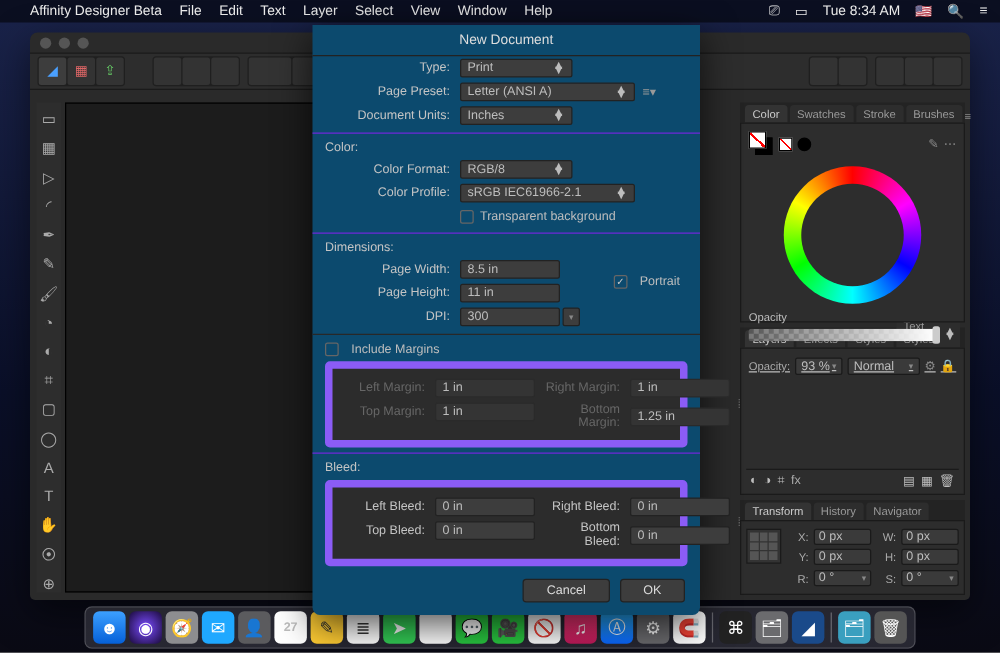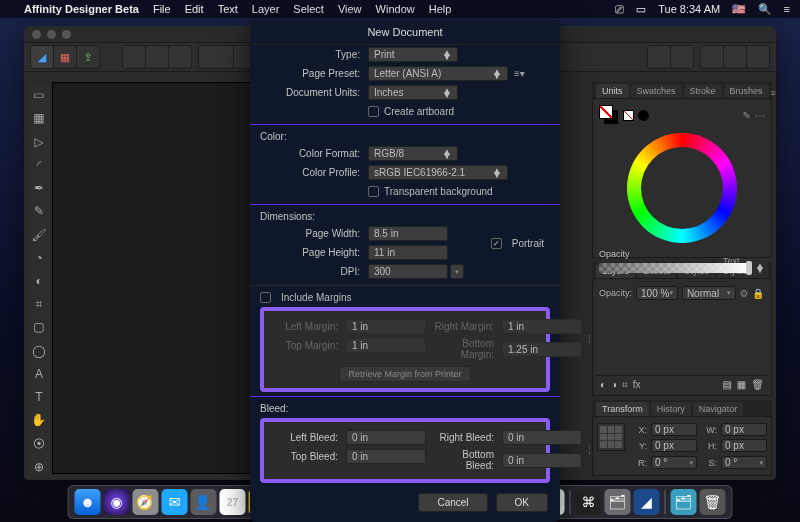--- a/index.html
+++ b/index.html
@@ -16,21 +16,21 @@
     --dock:rgba(200,200,200,0.25);
     --accent:#4a7cc7;
   }
   *{box-sizing:border-box;font-family:-apple-system,"Helvetica Neue",Arial,sans-serif;font-size:10px;color:var(--text);}
   body{margin:0;width:800px;height:522px;background:linear-gradient(180deg,#1a234a 0%,#0a0f28 60%,#0a0a14 100%);overflow:hidden;position:relative;}
   
   #menubar{position:absolute;top:0;left:0;right:0;height:18px;background:rgba(0,0,0,0.55);display:flex;align-items:center;padding:0 10px;color:#eee;}
   #menubar .mleft{display:flex;align-items:center;gap:14px;}
   #menubar .mright{margin-left:auto;display:flex;align-items:center;gap:12px;}
   #menubar .apple{font-size:13px;line-height:1;}
-  #menubar .appname{font-weight:700;}
+  #menubar .appname{font-weight:400;}
   #menubar span, #menubar div{color:#eee;font-size:11px;}
   .mi{cursor:default;}
   
   #appwin{position:absolute;left:24px;right:24px;top:26px;bottom:42px;background:var(--panel);border-radius:6px 6px 4px 4px;box-shadow:0 10px 30px rgba(0,0,0,0.5);}
   .titlebar{height:16px;display:flex;align-items:center;padding:0 8px;gap:6px;}
   .tl{width:9px;height:9px;border-radius:50%;background:#555;}
   .toolbar{height:30px;background:#2d2d2d;border-top:1px solid #1a1a1a;border-bottom:1px solid #1a1a1a;display:flex;align-items:center;padding:0 6px;gap:6px;}
   .tb-seg{display:flex;gap:1px;background:#1f1f1f;border-radius:3px;padding:1px;}
   .tb-btn{width:22px;height:22px;background:#333;border-radius:2px;display:flex;align-items:center;justify-content:center;}
   .tb-btn.on{background:#3d3d3d;}
@@ -57,53 +57,53 @@
   .sw.none{background:linear-gradient(45deg,#fff 45%,red 45%,red 55%,#fff 55%);background-color:#fff;}
   .sw.blk{background:#000;}
   .hsl{font-size:9px;color:#ccc;line-height:1.3;}
   .opacity-row{display:flex;align-items:center;gap:4px;margin-top:4px;}
   .op-track{flex:1;height:10px;background:linear-gradient(90deg,transparent,#fff),
     repeating-conic-gradient(#777 0 25%,#555 0 50%) 0 0/8px 8px;border-radius:2px;position:relative;}
   .op-thumb{position:absolute;right:-4px;top:-2px;width:6px;height:14px;background:#ccc;border-radius:2px;}
   
   .lp{margin-top:4px;}
   .lp .panel-body{padding:4px;}
-  .lp-row{display:flex;align-items:center;gap:4px;padding:3px 2px;}
+  .lp-row{display:flex;align-items:center;gap:4px;padding:3px 2px;text-decoration:underline;}
   .lp-lbl{font-size:9px;color:#aaa;}
   .lp-field{background:var(--field);border:1px solid #1a1a1a;border-radius:2px;padding:1px 4px;font-size:9px;min-width:38px;height:14px;display:flex;align-items:center;justify-content:space-between;}
   .lp-field.wide{flex:1;}
   .chev{font-size:7px;color:#888;}
   .lp-icons{display:flex;gap:5px;margin-top:72px;padding:3px;border-top:1px solid #1a1a1a;font-size:10px;color:#777;}
   .lp-icons span{flex:0 0 auto;}
   
   .tp{margin-top:4px;}
   .tp .panel-body{padding:6px 4px;}
   .tp-grid{display:grid;grid-template-columns:16px 1fr 16px 1fr;gap:3px 4px;align-items:center;}
   .tp-anchor{width:28px;height:28px;background:#333;border:1px solid #1a1a1a;grid-row:span 2;margin-right:2px;display:grid;grid-template:repeat(3,1fr)/repeat(3,1fr);gap:1px;padding:2px;}
   .tp-anchor div{background:#555;}
   .tp-l{font-size:9px;color:#aaa;text-align:right;}
   .tp-f{background:var(--field);border:1px solid #1a1a1a;border-radius:2px;height:13px;padding:0 3px;font-size:9px;display:flex;align-items:center;justify-content:space-between;color:#888;}
   
-  #dialog{position:absolute;left:250px;top:20px;width:310px;background:#0f172a;border-radius:0 0 6px 6px;box-shadow:0 8px 30px rgba(0,0,0,0.7);padding-bottom:8px;z-index:5;}
+  #dialog{position:absolute;left:250px;top:20px;width:310px;background:#0c4a6e;border-radius:0 0 6px 6px;box-shadow:0 8px 30px rgba(0,0,0,0.7);padding-bottom:8px;z-index:5;}
   #dialog .dtitle{text-align:center;padding:6px;font-size:11px;color:#ddd;border-bottom:1px solid #222;}
   .drow{display:flex;align-items:center;padding:2px 10px;min-height:18px;}
   .dlbl{width:108px;text-align:right;padding-right:8px;font-size:10px;color:#c4c4c4;}
   .dfield{background:#3d3d3d;border:1px solid #222;border-radius:2px;height:15px;min-width:80px;padding:0 5px;font-size:10px;display:flex;align-items:center;justify-content:space-between;color:#ccc;}
   .dfield.w140{width:140px;}
   .dfield.w90{width:90px;}
   .dfield.w56{width:56px;}
   .dd{display:flex;flex-direction:column;gap:0;font-size:6px;line-height:4px;color:#999;}
   .spn{display:flex;flex-direction:column;font-size:6px;line-height:4px;color:#999;margin-left:3px;}
   .chk{width:11px;height:11px;border:1px solid #666;border-radius:2px;margin-right:5px;display:flex;align-items:center;justify-content:center;font-size:8px;color:#ccc;}
   .sect{padding:6px 10px 2px;font-size:10px;color:#c4c4c4;border-top:1px solid #6d28d9;margin-top:4px;}
   .dcols{display:flex;padding:0 10px;gap:6px;}
   .dcol{flex:1;}
   .drow2{display:flex;align-items:center;padding:2px 0;min-height:18px;}
   .drow2 .dlbl{width:70px;}
-  .inset{background:#2c2c2c;border:4px solid #8b5cf6;border-radius:4px;margin:2px 10px;padding:6px 2px;}
+  .inset{background:#2c2c2c;border:6px solid #8b5cf6;border-radius:4px;margin:2px 10px;padding:6px 2px;}
   .inset.dis .dlbl,.inset.dis .dfield,.inset.dis .dbtn{color:var(--text-off);}
   .inset.dis .dfield{background:#343434;border-color:#2a2a2a;}
   .link-fields{width:12px;display:flex;align-items:center;justify-content:center;color:#666;}
   .dfoot{display:flex;justify-content:flex-end;gap:8px;padding:8px 12px 2px;}
   .dbtn{background:#3d3d3d;border:1px solid #222;border-radius:3px;padding:3px 18px;font-size:10px;color:#ddd;}
   .mbtn{background:#383838;border:1px solid #262626;border-radius:3px;padding:2px 8px;font-size:9px;color:#888;margin:4px auto 0;display:block;}
   
   #dock{position:absolute;left:50%;transform:translateX(-50%);bottom:3px;height:34px;padding:3px 6px;background:rgba(120,120,130,0.28);border:1px solid rgba(255,255,255,0.18);border-radius:6px;display:flex;align-items:center;gap:3px;}
   .di{width:26px;height:26px;border-radius:5px;display:flex;align-items:center;justify-content:center;font-size:14px;color:#fff;position:relative;flex-shrink:0;}
   .dock-sep{width:1px;height:24px;background:rgba(255,255,255,0.3);margin:0 2px;}
@@ -200,21 +200,21 @@
     <div class="tool">⦿</div>
     <div class="tool">⊕</div>
   </div>
 
   <div class="canvas"></div>
 
   <div class="rpanel">
 
     <div>
       <div class="panel-tabs">
-        <div class="ptab on">Units</div>
+        <div class="ptab on">Color</div>
         <div class="ptab">Swatches</div>
         <div class="ptab">Stroke</div>
         <div class="ptab">Brushes</div>
         <span style="margin-left:auto;font-size:9px;color:#888">≡</span>
       </div>
       <div class="panel-body" style="height:160px;">
         <div class="swatch-row">
           <div style="position:relative;width:20px;height:20px">
             <div class="sw blk" style="position:absolute;left:5px;top:5px"></div>
             <div class="sw none" style="position:absolute;left:0;top:0"></div>
@@ -245,21 +245,21 @@
       <div class="panel-tabs">
         <div class="ptab on">Layers</div>
         <div class="ptab">Effects</div>
         <div class="ptab">Styles</div>
         <div class="ptab">Text Styles</div>
       </div>
       <div class="panel-body" style="height:118px;">
         <div class="lp-row">
           <span class="lp-lbl">Opacity:</span>
           <div class="lp-field">
-              <span>100 %</span>
+              <span>93 %</span>
               <span class="chev">▾</span>
             </div>
           <div class="lp-field wide">
               <span>Normal</span>
               <span class="chev">▾</span>
             </div>
           <span style="color:#888">⚙</span>
           <span style="color:#888">🔒</span>
         </div>
         <div class="lp-icons">
@@ -359,25 +359,20 @@
   <div class="drow">
       <div class="dlbl">Document Units:</div>
     <div class="dfield w90">
         <span>Inches</span>
         <div class="dd">
           <span>▲</span>
           <span>▼</span>
         </div>
       </div>
     </div>
-  <div class="drow">
-      <div class="dlbl"></div>
-    <div class="chk"></div>
-    <span>Create artboard</span>
-    </div>
 
   <div class="sect">Color:</div>
   <div class="drow">
       <div class="dlbl">Color Format:</div>
     <div class="dfield w90">
         <span>RGB/8</span>
         <div class="dd">
           <span>▲</span>
           <span>▼</span>
         </div>
@@ -459,21 +454,20 @@
           </div>
         <div class="drow2">
             <div class="dlbl">Bottom Margin:</div>
             <div class="dfield w56">
               <span>1.25 in</span>
             </div>
           </div>
       </div>
       <div class="link-fields">⁞</div>
     </div>
-    <button class="mbtn">Retrieve Margin from Printer</button>
   </div>
 
   <div class="sect">Bleed:</div>
   <div class="inset">
     <div class="dcols">
       <div class="dcol">
         <div class="drow2">
             <div class="dlbl">Left Bleed:</div>
             <div class="dfield w56">
               <span>0 in</span>

